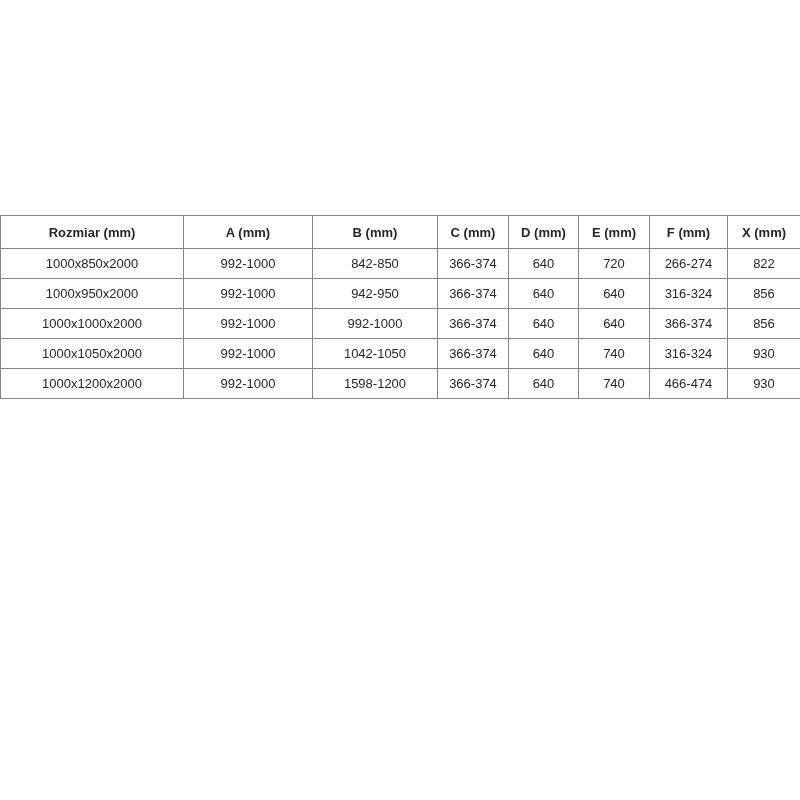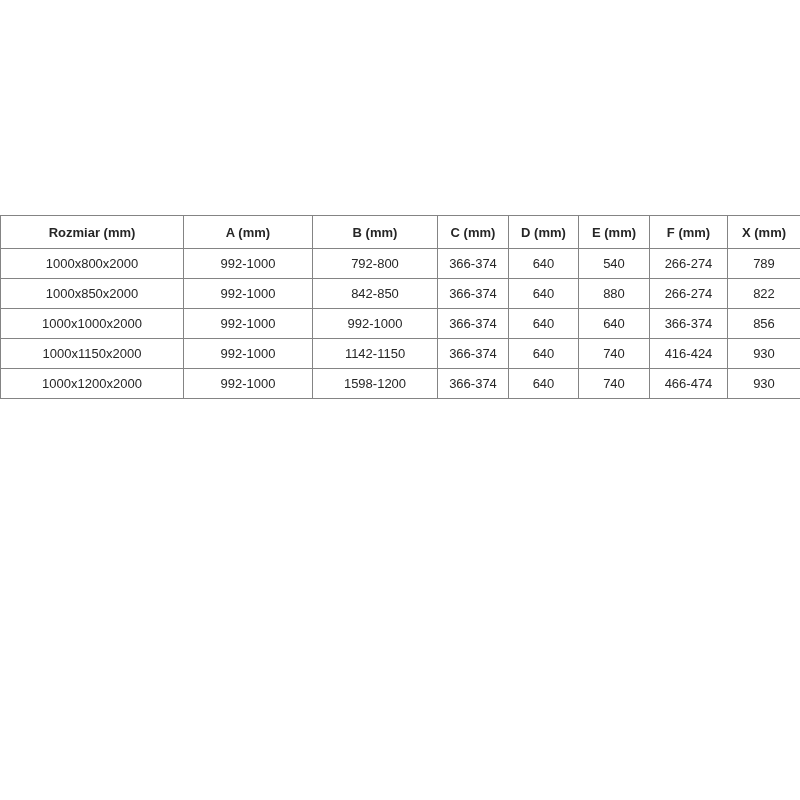--- a/index.html
+++ b/index.html
@@ -70,57 +70,57 @@
             <th>B (mm)</th>
             <th>C (mm)</th>
             <th>D (mm)</th>
             <th>E (mm)</th>
             <th>F (mm)</th>
             <th>X (mm)</th>
           </tr>
       </thead>
       <tbody id="table-body">
           <tr>
-            <td>1000x800x2000</td>
-            <td>992-1000</td>
-            <td>792-800</td>
-            <td>366-374</td>
-            <td>640</td>
-            <td>540</td>
-            <td>266-274</td>
-            <td>789</td>
-          </tr>
-          <tr>
             <td>1000x850x2000</td>
             <td>992-1000</td>
             <td>842-850</td>
             <td>366-374</td>
             <td>640</td>
-            <td>880</td>
+            <td>720</td>
             <td>266-274</td>
             <td>822</td>
+          </tr>
+          <tr>
+            <td>1000x950x2000</td>
+            <td>992-1000</td>
+            <td>942-950</td>
+            <td>366-374</td>
+            <td>640</td>
+            <td>640</td>
+            <td>316-324</td>
+            <td>856</td>
           </tr>
           <tr>
             <td>1000x1000x2000</td>
             <td>992-1000</td>
             <td>992-1000</td>
             <td>366-374</td>
             <td>640</td>
             <td>640</td>
             <td>366-374</td>
             <td>856</td>
           </tr>
           <tr>
-            <td>1000x1150x2000</td>
+            <td>1000x1050x2000</td>
             <td>992-1000</td>
-            <td>1142-1150</td>
+            <td>1042-1050</td>
             <td>366-374</td>
             <td>640</td>
             <td>740</td>
-            <td>416-424</td>
+            <td>316-324</td>
             <td>930</td>
           </tr>
           <tr>
             <td>1000x1200x2000</td>
             <td>992-1000</td>
             <td>1598-1200</td>
             <td>366-374</td>
             <td>640</td>
             <td>740</td>
             <td>466-474</td>

